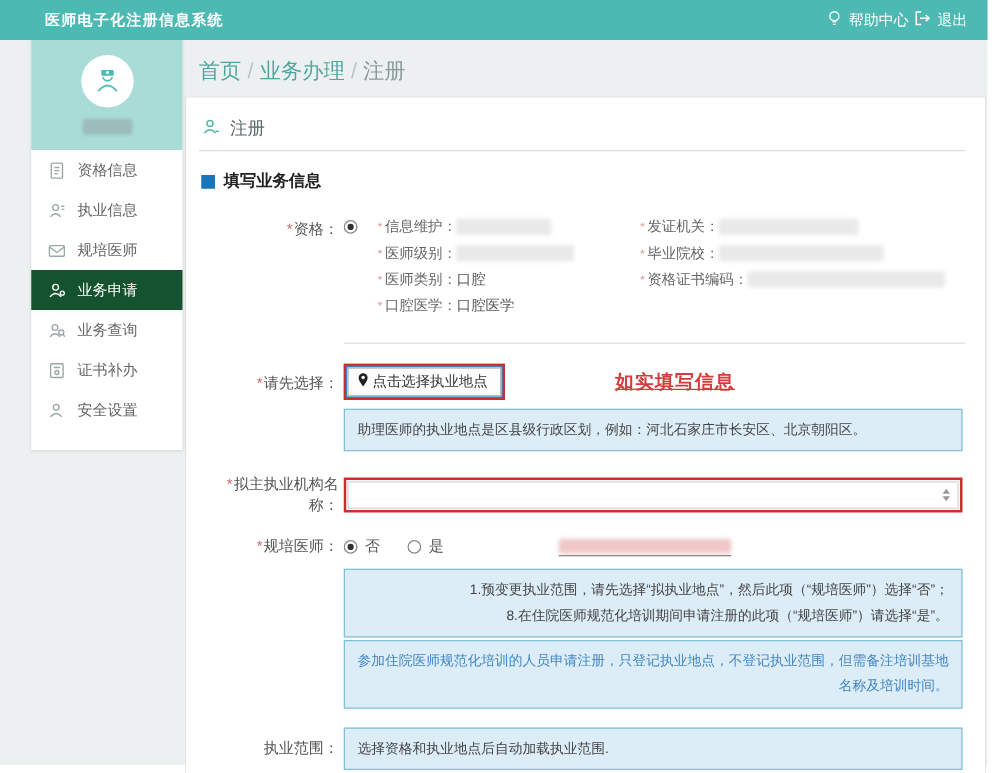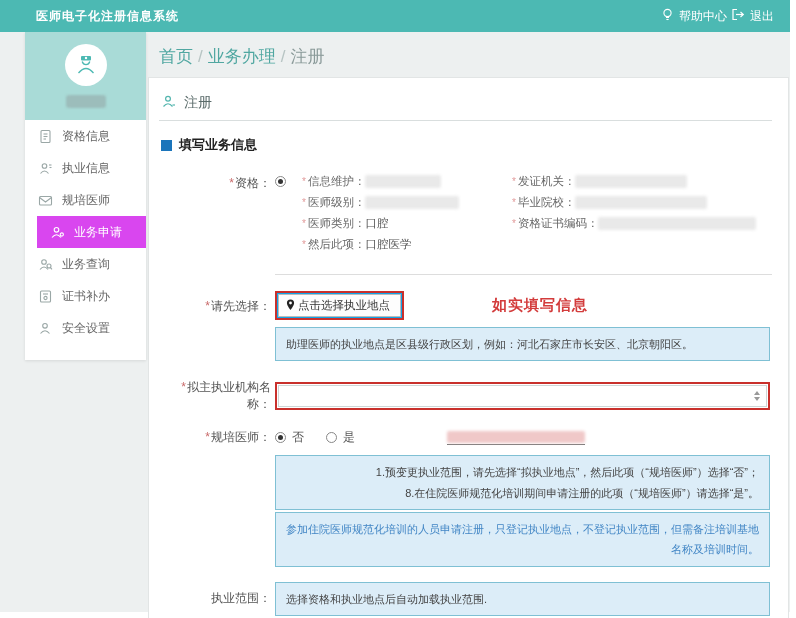--- a/index.html
+++ b/index.html
@@ -18,21 +18,21 @@
   .sidebar { position:absolute; left:25px; top:32px; width:121px; background:#fff;
              padding-bottom:16px; box-shadow:0 1px 3px rgba(0,0,0,.10); z-index:5; }
   .profile { height:88px; background:#a9dbd7; display:flex; flex-direction:column; align-items:center;
              justify-content:center; gap:9px; }
   .avatar { width:42px; height:42px; background:#fff; border-radius:50%; display:flex;
             align-items:center; justify-content:center; }
   .name-blur { width:40px; height:13px; background:#9cbdbb; border-radius:3px; filter:blur(1.2px); }
   .menu-item { height:32px; display:flex; align-items:center; padding-left:13px; gap:9px;
                color:#666; font-size:12px; cursor:pointer; }
   .menu-item .menu-icon { width:15px; height:15px; flex:0 0 15px; }
-  .menu-item.active { background:#d946ef; color:#fff;margin-left:12px; }
+  .menu-item.active { background:#14532d; color:#fff; }
   .menu-item.active svg * { stroke:#fff !important; }
   .menu-icon svg * { stroke:#9aa7a6; fill:none; stroke-width:1.1; }
 
   
   .main { position:absolute; left:148px; top:40px; width:641px; }
   .breadcrumb { font-size:17px; color:#9aa; padding:5px 0 9px 11px; }
   .breadcrumb .crumb-link { color:#50a7a1; cursor:pointer; }
   .breadcrumb .crumb-sep { color:#b7c4c3; margin:0 5px; }
   .breadcrumb .crumb-cur { color:#8a9a99; }
   .panel { background:#fff; border:1px solid #e2e5e5; padding:14px 16px 14px 10px; min-height:522px; }
@@ -64,21 +64,21 @@
 
   .radio { width:11px; height:11px; border:1px solid #888; border-radius:50%; display:inline-block;
            background:#fff; position:relative; vertical-align:-1px; cursor:pointer; }
   .radio.checked::after { content:""; position:absolute; left:2px; top:2px; right:2px; bottom:2px;
                           background:#333; border-radius:50%; }
 
   
   .red-wrap { border:2px solid #c9302c; display:inline-flex; padding:1px; background:#0ea5e9; }
   .loc-btn { display:inline-flex; align-items:center; gap:3px; border:1px solid #bbb; background:#fdfdfd;
              padding:3px 10px 3px 7px; font-size:11.5px; color:#333; cursor:pointer; }
-  .annotation { color:#d33c3c; font-size:15px; font-weight:bold; margin-left:88px; letter-spacing:1px; }
+  .annotation { color:#d33c3c; font-size:15px; font-weight:bold; margin-left:88px; letter-spacing:1px;text-decoration:underline; }
 
   .hint-box { background:#dcedf8; border:1px solid #7fc0d4; padding:6px 10px; font-size:11px;
               color:#444; line-height:1.85; margin-top:7px; margin-right:2px; }
   .hint-box.note { color:#4286c5; margin-top:2px; }
 
   
   .org-wrap { border:2px solid #c9302c; padding:1px; margin-right:2px; }
   .org-select { height:22px; background:#fff; border:1px solid #cfd6d6; display:flex;
                 align-items:center; justify-content:flex-end; padding-right:6px; cursor:pointer; }
   .spinner { display:flex; flex-direction:column; gap:2px; }
@@ -242,21 +242,21 @@
                 <div class="field-line">
                   <span class="f-req">*</span><span>信息维护：</span><span class="blur" style="width:76px;"></span>
                 </div>
                 <div class="field-line">
                   <span class="f-req">*</span><span>医师级别：</span><span class="blur" style="width:94px;"></span>
                 </div>
                 <div class="field-line">
                   <span class="f-req">*</span><span>医师类别：</span><span class="f-value">口腔</span>
                 </div>
                 <div class="field-line">
-                  <span class="f-req">*</span><span>然后此项：</span><span class="f-value">口腔医学</span>
+                  <span class="f-req">*</span><span>口腔医学：</span><span class="f-value">口腔医学</span>
                 </div>
               </div>
               <div class="qual-col-right">
                 <div class="field-line">
                   <span class="f-req">*</span><span>发证机关：</span><span class="blur" style="width:112px;"></span>
                 </div>
                 <div class="field-line">
                   <span class="f-req">*</span><span>毕业院校：</span><span class="blur" style="width:132px;"></span>
                 </div>
                 <div class="field-line">

